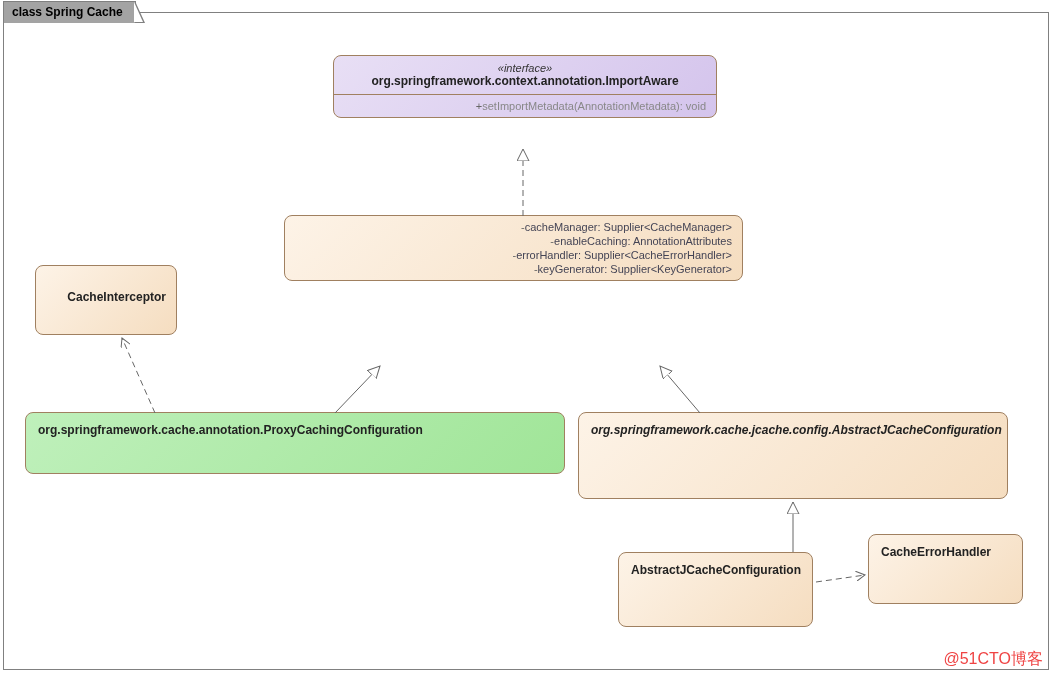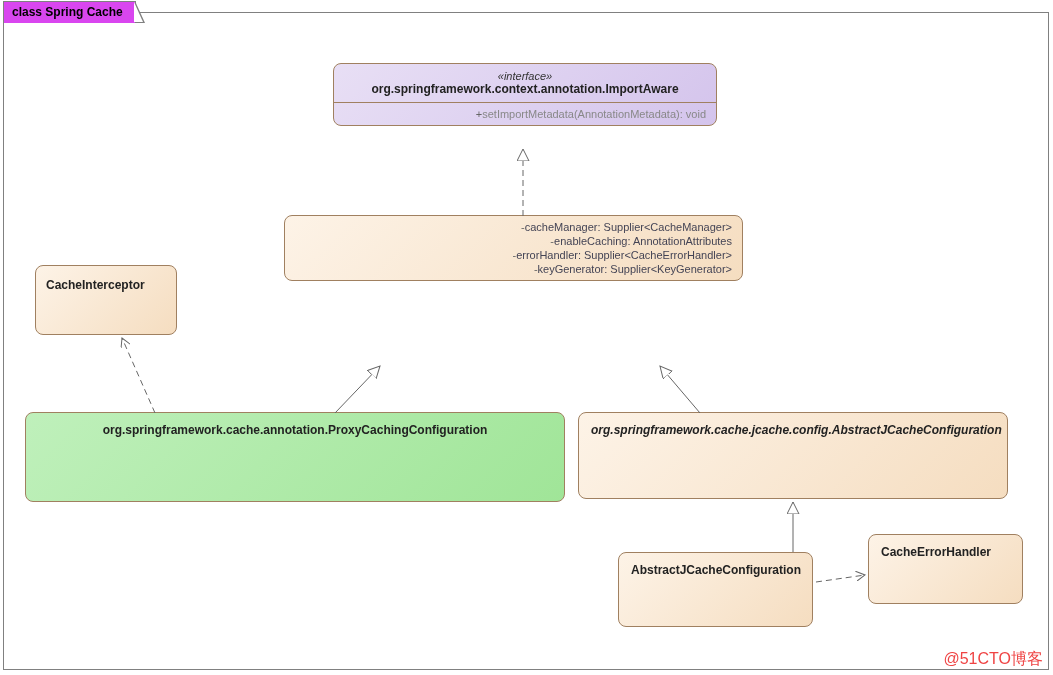--- a/index.html
+++ b/index.html
@@ -1,22 +1,22 @@
 <!DOCTYPE html>
 <html><head>
   <meta charset="utf-8">
   <style>
     * { box-sizing: border-box; margin: 0; padding: 0; }
     body { font-family: Arial, sans-serif; font-size: 12px; background: #fff; width: 1053px; height: 675px; position: relative; }
     .frame { position: absolute; left: 3px; top: 12px; width: 1046px; height: 658px; border: 1px solid #808080; }
-    .tab { position: absolute; left: -1px; top: -12px; height: 22px; background: #d946ef; border: 1px solid #808080; border-bottom: none; padding: 3px 12px 3px 8px; font-weight: bold; font-size: 12px; }
+    .tab { position: absolute; left: -1px; top: -12px; height: 22px; background: #a3a3a3; border: 1px solid #808080; border-bottom: none; padding: 3px 12px 3px 8px; font-weight: bold; font-size: 12px; }
     .tab::after { content: ''; position: absolute; right: -10px; top: -1px; width: 0; height: 0; border-top: 22px solid transparent; border-left: 10px solid #808080; }
     .tab::before { content: ''; position: absolute; right: -8px; top: 0; width: 0; height: 0; border-top: 20px solid transparent; border-left: 9px solid #fff; z-index: 1; }
     .box { position: absolute; border: 1px solid #a08060; border-radius: 8px; overflow: hidden; }
-    .purple { background: linear-gradient(135deg, #e8dff5, #d4c4ec); margin-top: 8px; }
+    .purple { background: linear-gradient(135deg, #e8dff5, #d4c4ec); }
     .tan { background: linear-gradient(135deg, #fdf3e7, #f5ddc0); }
     .green { background: linear-gradient(135deg, #bff0bb, #a0e598); }
     .title-row { padding: 6px 10px; text-align: center; border-bottom: 1px solid #a08060; }
     .stereotype { font-style: italic; font-size: 11px; color: #333; }
     .classname { font-weight: bold; font-size: 12px; color: #222; }
     .abstract { font-style: italic; }
     .members { padding: 4px 10px; font-size: 11px; color: #445; }
     .member { padding: 1px 0; white-space: nowrap; text-align: right; }
     .vis { display: inline-block; width: 14px; color: #666; }
     .watermark { position: absolute; right: 10px; bottom: 5px; color: #ef4444; font-size: 16px; }
@@ -44,26 +44,26 @@
 <div class="box tan" style="left:284px; top:215px; width:459px;">
   <div class="members">
     <div class="member"><span class="vis">-</span><span>cacheManager: Supplier&lt;CacheManager&gt;</span></div>
     <div class="member"><span class="vis">-</span><span>enableCaching: AnnotationAttributes</span></div>
     <div class="member"><span class="vis">-</span><span>errorHandler: Supplier&lt;CacheErrorHandler&gt;</span></div>
     <div class="member"><span class="vis">-</span><span>keyGenerator: Supplier&lt;KeyGenerator&gt;</span></div>
   </div>
 </div>
 
 <div class="box tan" style="left:35px; top:265px; width:142px; height:70px;">
-  <div style="padding:12px 10px;">
+  <div style="padding:24px 10px;text-align:right;">
     <div class="classname">CacheInterceptor</div>
   </div>
 </div>
 
-<div class="box green" style="left:25px; top:412px; width:540px; height:90px;text-align:center;">
+<div class="box green" style="left:25px; top:412px; width:540px; height:62px;">
   <div style="padding:10px 12px;">
     <div class="classname">org.springframework.cache.annotation.ProxyCachingConfiguration</div>
   </div>
 </div>
 
 <div class="box tan" style="left:578px; top:412px; width:430px; height:87px;">
   <div style="padding:10px 12px;">
     <div class="classname abstract">org.springframework.cache.jcache.config.AbstractJCacheConfiguration</div>
   </div>
 </div>

